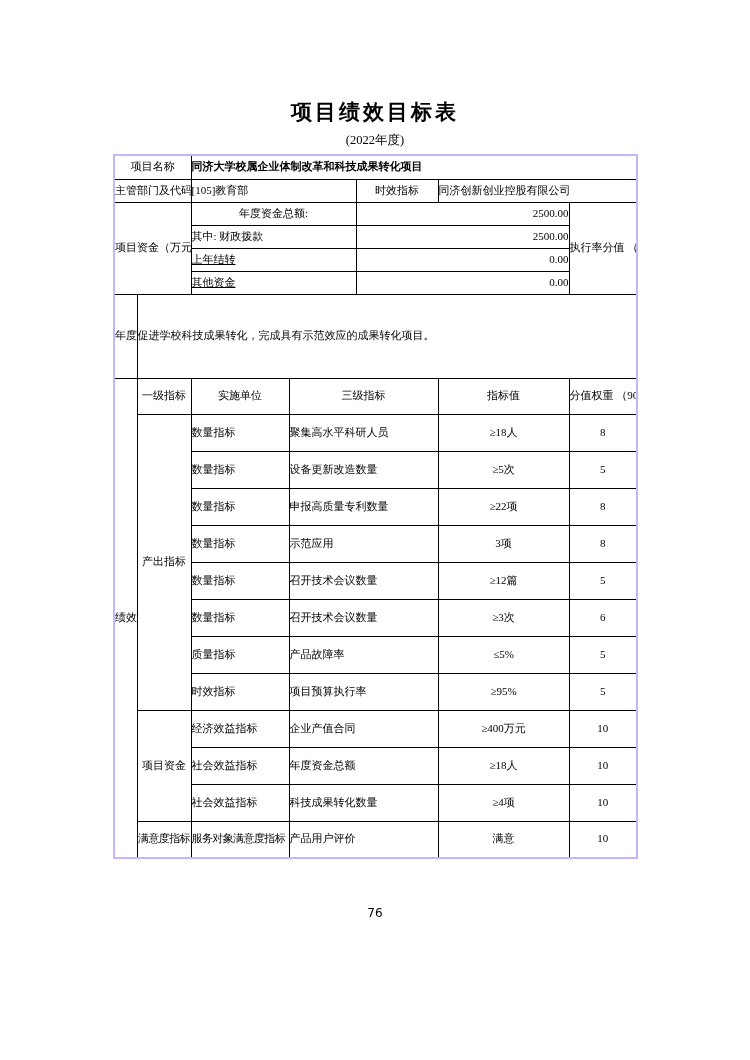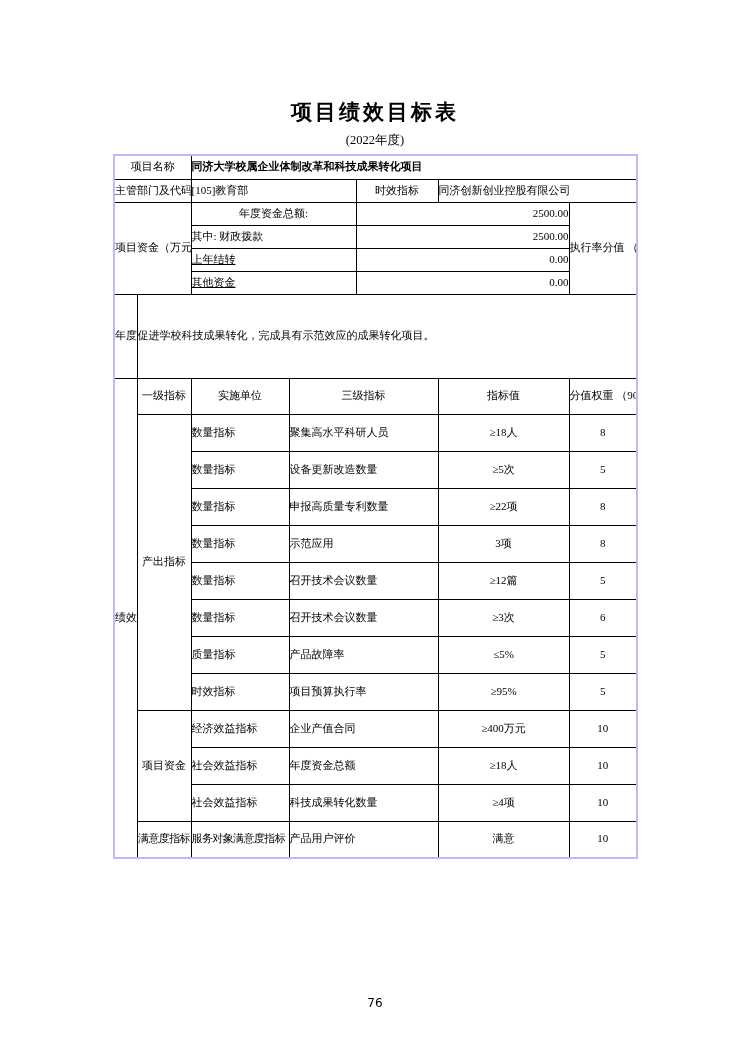--- a/index.html
+++ b/index.html
@@ -57,21 +57,21 @@
   td.pre { white-space: pre-line; text-align: center; }
   td.ind0 { padding-left: 7px; text-align: center; }
   td.ind1 { padding-left: 37px; }
   td.ind2 { padding-left: 67px; text-decoration: underline; }
   td.goal-text { text-align: left; padding-left: 16px; white-space: normal; }
   td.tight { padding-left: 1px; padding-right: 0; letter-spacing: -0.6px; }
   td.tight-c { text-align: center; letter-spacing: -0.6px; }
   .page-number {
     position: absolute;
     left: 0;
-    top: 996px;
+    top: 906px;
     width: 750px;
     text-align: center;
     font-family: "DejaVu Sans", "Liberation Sans", sans-serif;
     font-size: 12px;
   }
 </style>
 </head>
 <body>
 
 <h1 class="doc-title">项目绩效目标表</h1>

